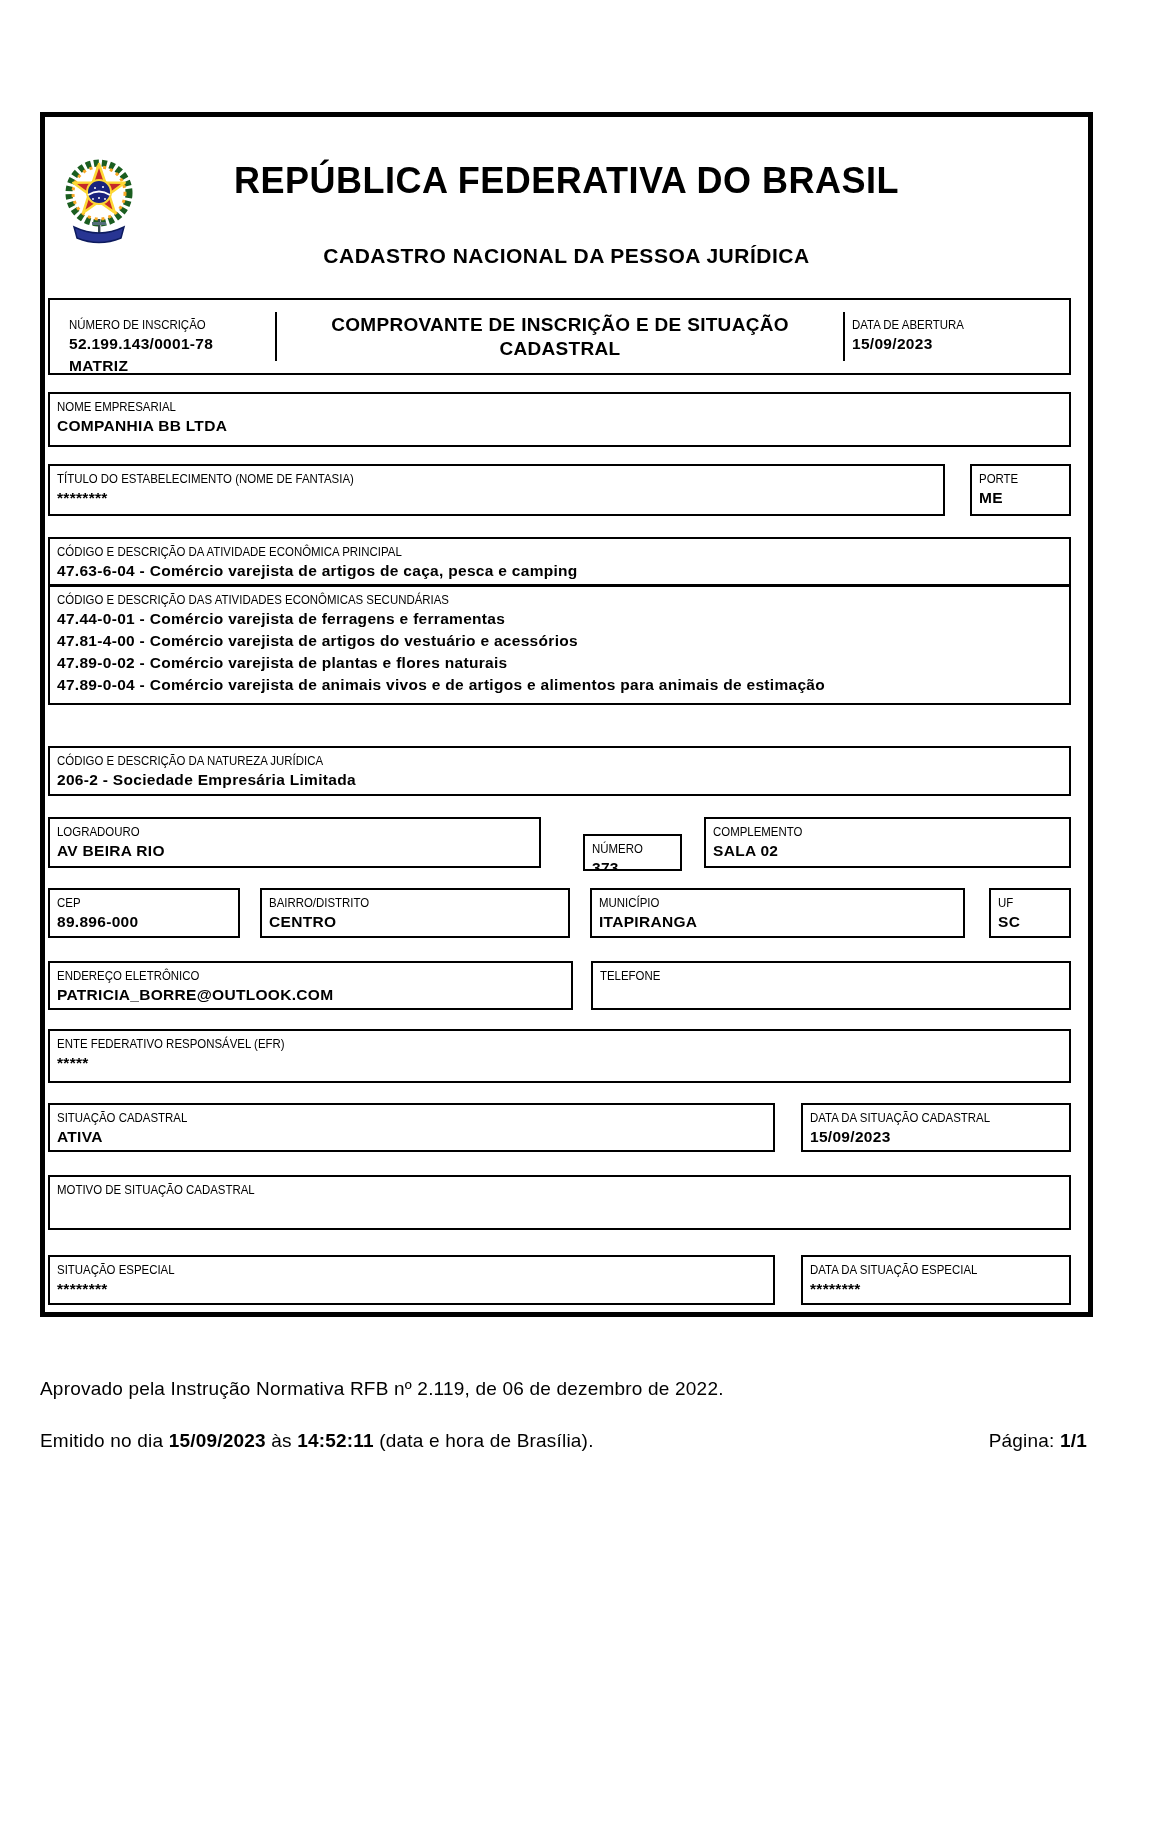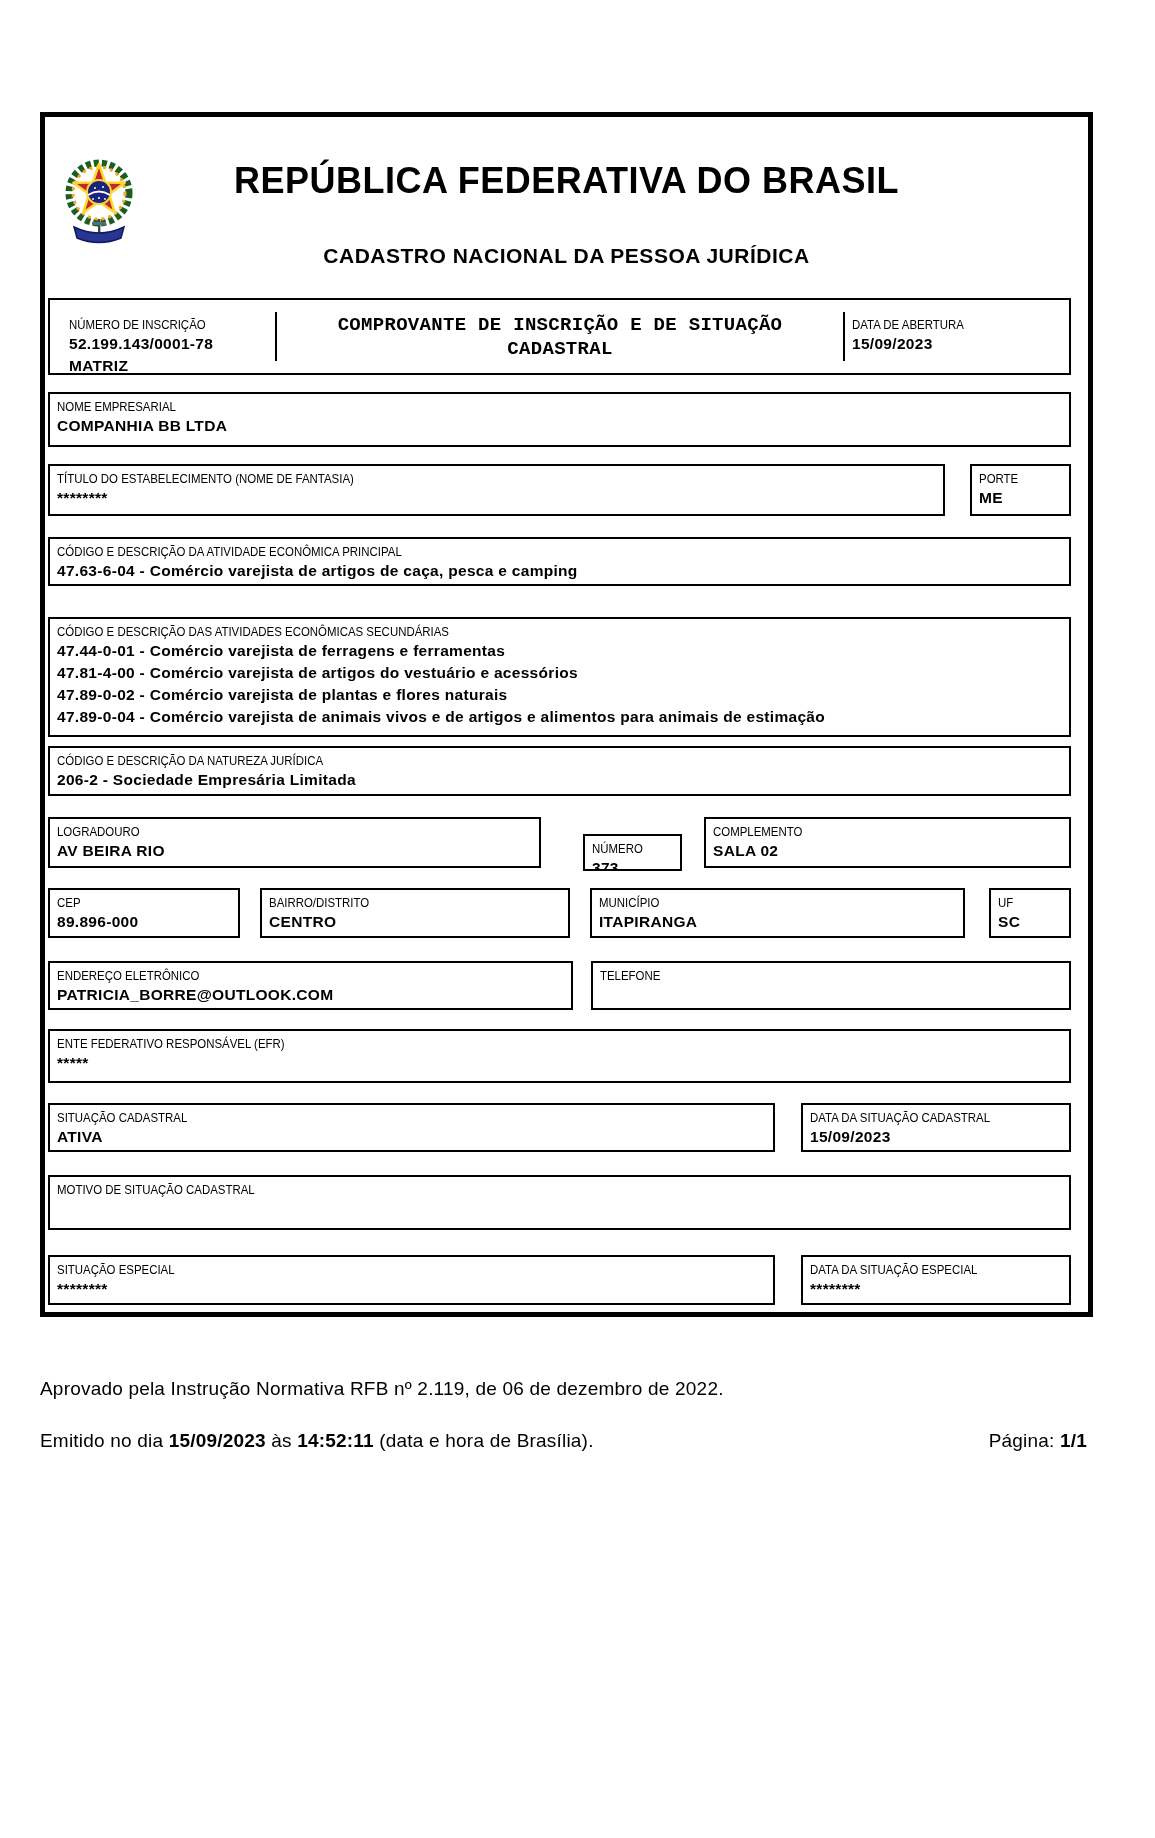--- a/index.html
+++ b/index.html
@@ -38,21 +38,20 @@
     font-size:15.5px;font-weight:bold;line-height:22px;
     letter-spacing:0.3px;white-space:nowrap;
   }
   .row1{display:flex;padding:12px;}
   .row1 .cell{box-sizing:border-box;padding:3px 7px;height:100%;}
   .row1 .cell.divided{border-right:2px solid #000;}
   .row1 .cell.mid{
     display:flex;flex-direction:column;justify-content:center;
     text-align:center;font-size:19px;font-weight:bold;line-height:24px;
     letter-spacing:0.3px;
-    font-family:Liberation Mono, monospace;
   }
   .footer-line{position:absolute;font-size:19px;letter-spacing:0.2px;}
   .footer-line b{font-weight:bold;}
 </style>
 </head>
 <body>
 
 <div id="page">
 
   <div id="frame"></div>
@@ -104,21 +103,21 @@
   <div class="box" style="left:970px;top:464px;width:101px;height:52px">
     <span class="lbl">PORTE</span>
     <div class="val">ME</div>
   </div>
 
   <div class="box" style="left:48px;top:537px;width:1023px;height:49px">
     <span class="lbl">CÓDIGO E DESCRIÇÃO DA ATIVIDADE ECONÔMICA PRINCIPAL</span>
     <div class="val">47.63-6-04 - Comércio varejista de artigos de caça, pesca e camping</div>
   </div>
 
-  <div class="box" style="left:48px;top:617px;width:1023px;height:120px">
+  <div class="box" style="left:48px;top:585px;width:1023px;height:120px">
     <span class="lbl">CÓDIGO E DESCRIÇÃO DAS ATIVIDADES ECONÔMICAS SECUNDÁRIAS</span>
     <div class="val">47.44-0-01 - Comércio varejista de ferragens e ferramentas</div>
     <div class="val">47.81-4-00 - Comércio varejista de artigos do vestuário e acessórios</div>
     <div class="val">47.89-0-02 - Comércio varejista de plantas e flores naturais</div>
     <div class="val">47.89-0-04 - Comércio varejista de animais vivos e de artigos e alimentos para animais de estimação</div>
   </div>
 
   <div class="box" style="left:48px;top:746px;width:1023px;height:50px">
     <span class="lbl">CÓDIGO E DESCRIÇÃO DA NATUREZA JURÍDICA</span>
     <div class="val">206-2 - Sociedade Empresária Limitada</div>

